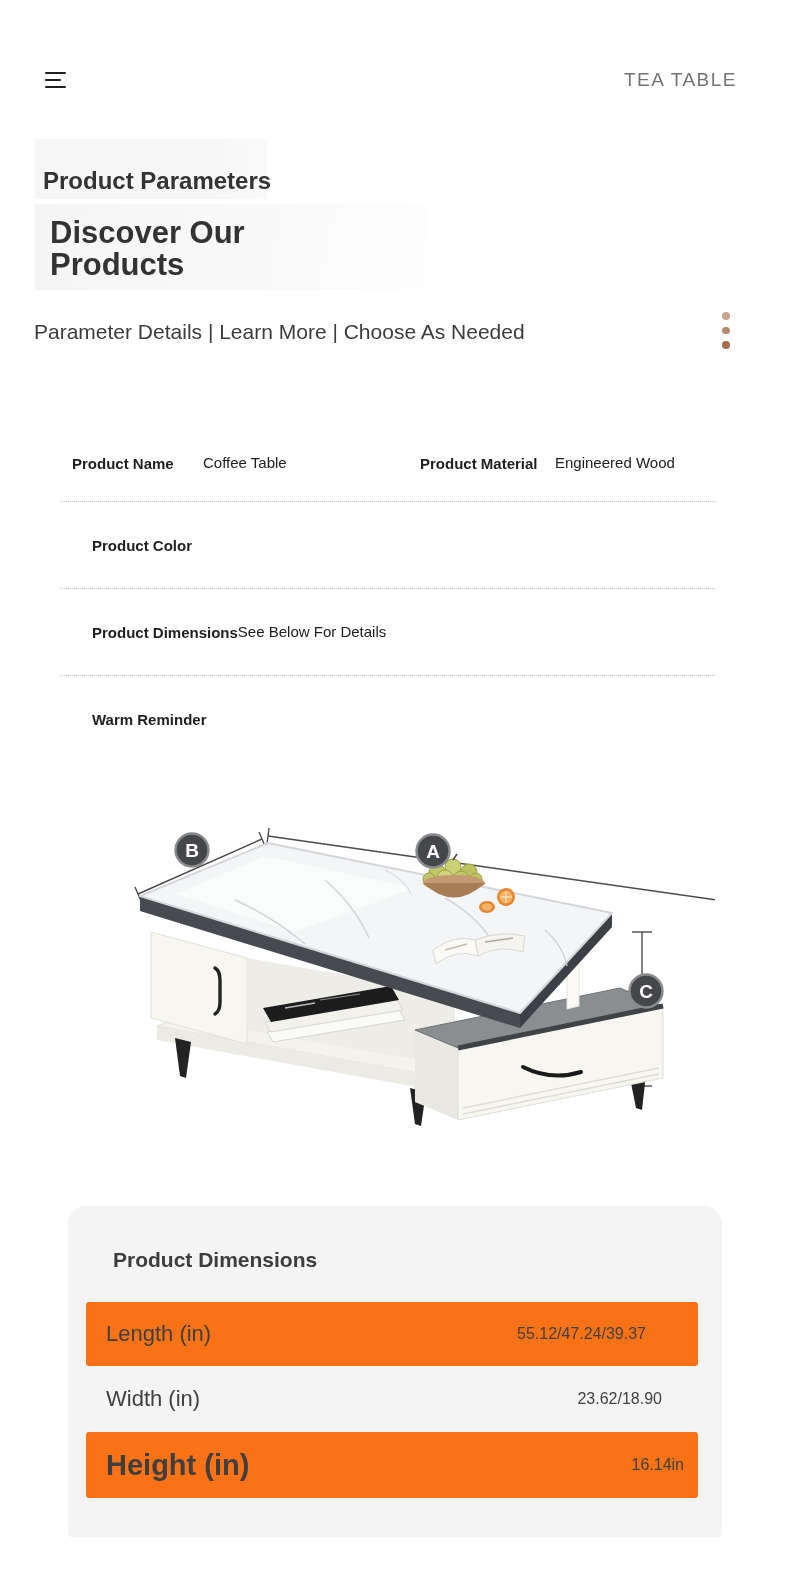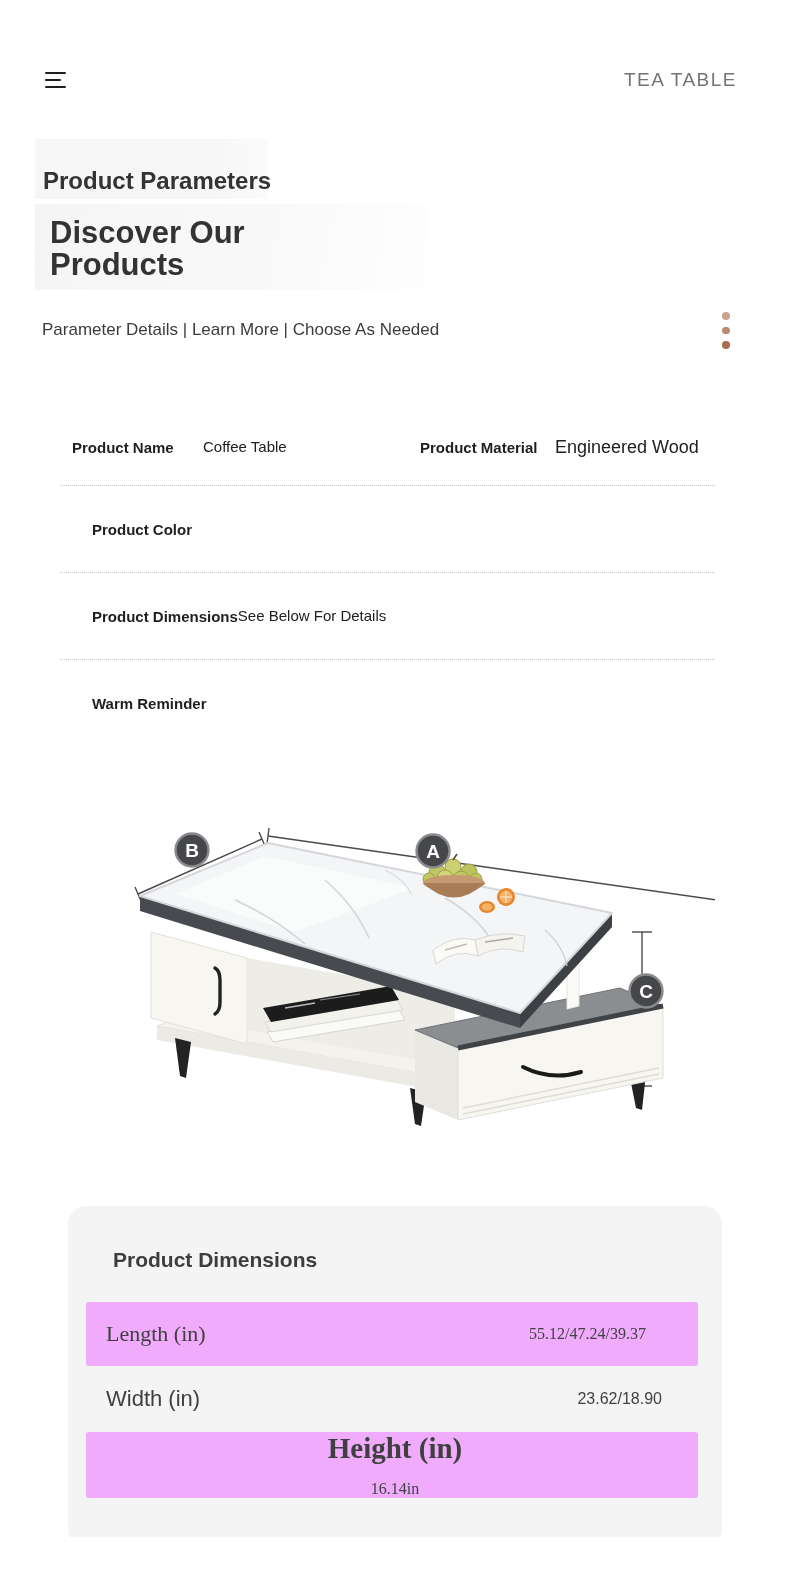--- a/index.html
+++ b/index.html
@@ -12,56 +12,56 @@
   .menu-btn span:nth-child(1){width:21px;}
   .menu-btn span:nth-child(2){width:16px;}
   .menu-btn span:nth-child(3){width:21px;}
   .brand{position:absolute;right:53px;top:69px;font-size:19px;letter-spacing:1.5px;color:#737373;font-weight:400;}
 
   
   .eyebrow-bg{position:absolute;left:35px;top:139px;width:233px;height:60px;background:linear-gradient(90deg,#f6f6f6 75%,#fbfbfb);}
   .eyebrow{position:absolute;left:43px;top:167px;font-size:24px;font-weight:700;color:#333;}
   .title-bg{position:absolute;left:35px;top:204px;width:392px;height:86px;background:linear-gradient(100deg,#f5f5f5 0%,#f9f9f9 60%,#fefefe 100%);}
   .title{position:absolute;left:50px;top:217px;width:280px;font-size:31px;line-height:1.03;font-weight:700;color:#333;}
-  .subtitle{position:absolute;left:42px;top:320px;font-size:17px;color:#3c3c3c;}
+  .subtitle{position:absolute;left:34px;top:320px;font-size:21px;color:#3c3c3c;}
   .dots{position:absolute;left:722px;top:312px;width:10px;}
   .dots i{display:block;width:7.5px;height:7.5px;border-radius:50%;margin-bottom:7px;}
   .dots i:nth-child(1){background:#c8a593;}
   .dots i:nth-child(2){background:#b58a6e;}
   .dots i:nth-child(3){background:#a76f4e;}
 
   
-  .spec{position:absolute;left:60px;top:410px;width:655px;}
+  .spec{position:absolute;left:60px;top:426px;width:655px;}
   .spec-row{display:flex;align-items:center;border-bottom:1px dotted #c7c7c7;padding-left:12px;box-sizing:border-box;}
   .spec-row.last{border-bottom:none;}
   .r1{height:76px;}
   .r2,.r3,.r4{height:87px;}
   .spec-label{font-weight:700;font-size:15px;color:#1f1f1f;white-space:nowrap;}
   .w131{flex:0 0 131px;}
   .w125{flex:0 0 125px;margin-left:20px;}
   .w217{flex:0 0 217px;}
   .w135{flex:0 0 135px;}
   .spec-value{font-size:15px;font-weight:500;color:#202020;line-height:1.35;}
-  .spec-value.small{font-size:18px;font-weight:400;}
+  .spec-value.small{font-size:15px;font-weight:400;}
   .spec-value.wrap2{width:368px;}
   .spec-value.wrap4{width:470px;}
 
   
   .diagram{position:absolute;left:115px;top:820px;width:600px;height:345px;}
   .badge-letter{font-size:19px;font-weight:700;fill:#fff;}
 
   
   .card{position:absolute;left:68px;top:1206px;width:654px;height:341px;background:#f4f4f4;border-radius:18px;box-sizing:border-box;}
   .card-title{margin:42px 0 0 45px;font-size:21px;font-weight:700;color:#3d3d3d;}
   .card-rows{margin:30px 24px 0 18px;}
   .dim-row{display:flex;align-items:center;justify-content:space-between;padding-left:20px;box-sizing:border-box;border-radius:3px;}
-  .dim-row.hl{background:#f0abfc;font-family:Liberation Serif, serif;}
+  .dim-row.hl{background:#f97316;}
   .row-length{height:64px;padding-right:52px;}
   .row-width{height:66px;padding-right:36px;}
-  .row-height{height:66px;padding-right:14px;flex-direction:column;}
+  .row-height{height:66px;padding-right:14px;}
   .dim-label{font-size:22px;font-weight:500;color:#3f3f3f;}
   .row-height .dim-label{font-size:29px;font-weight:600;}
   .dim-value{font-size:16px;color:#414141;}
 </style>
 </head>
 <body>
 
 <div class="page">
 
   <div class="menu-btn">

